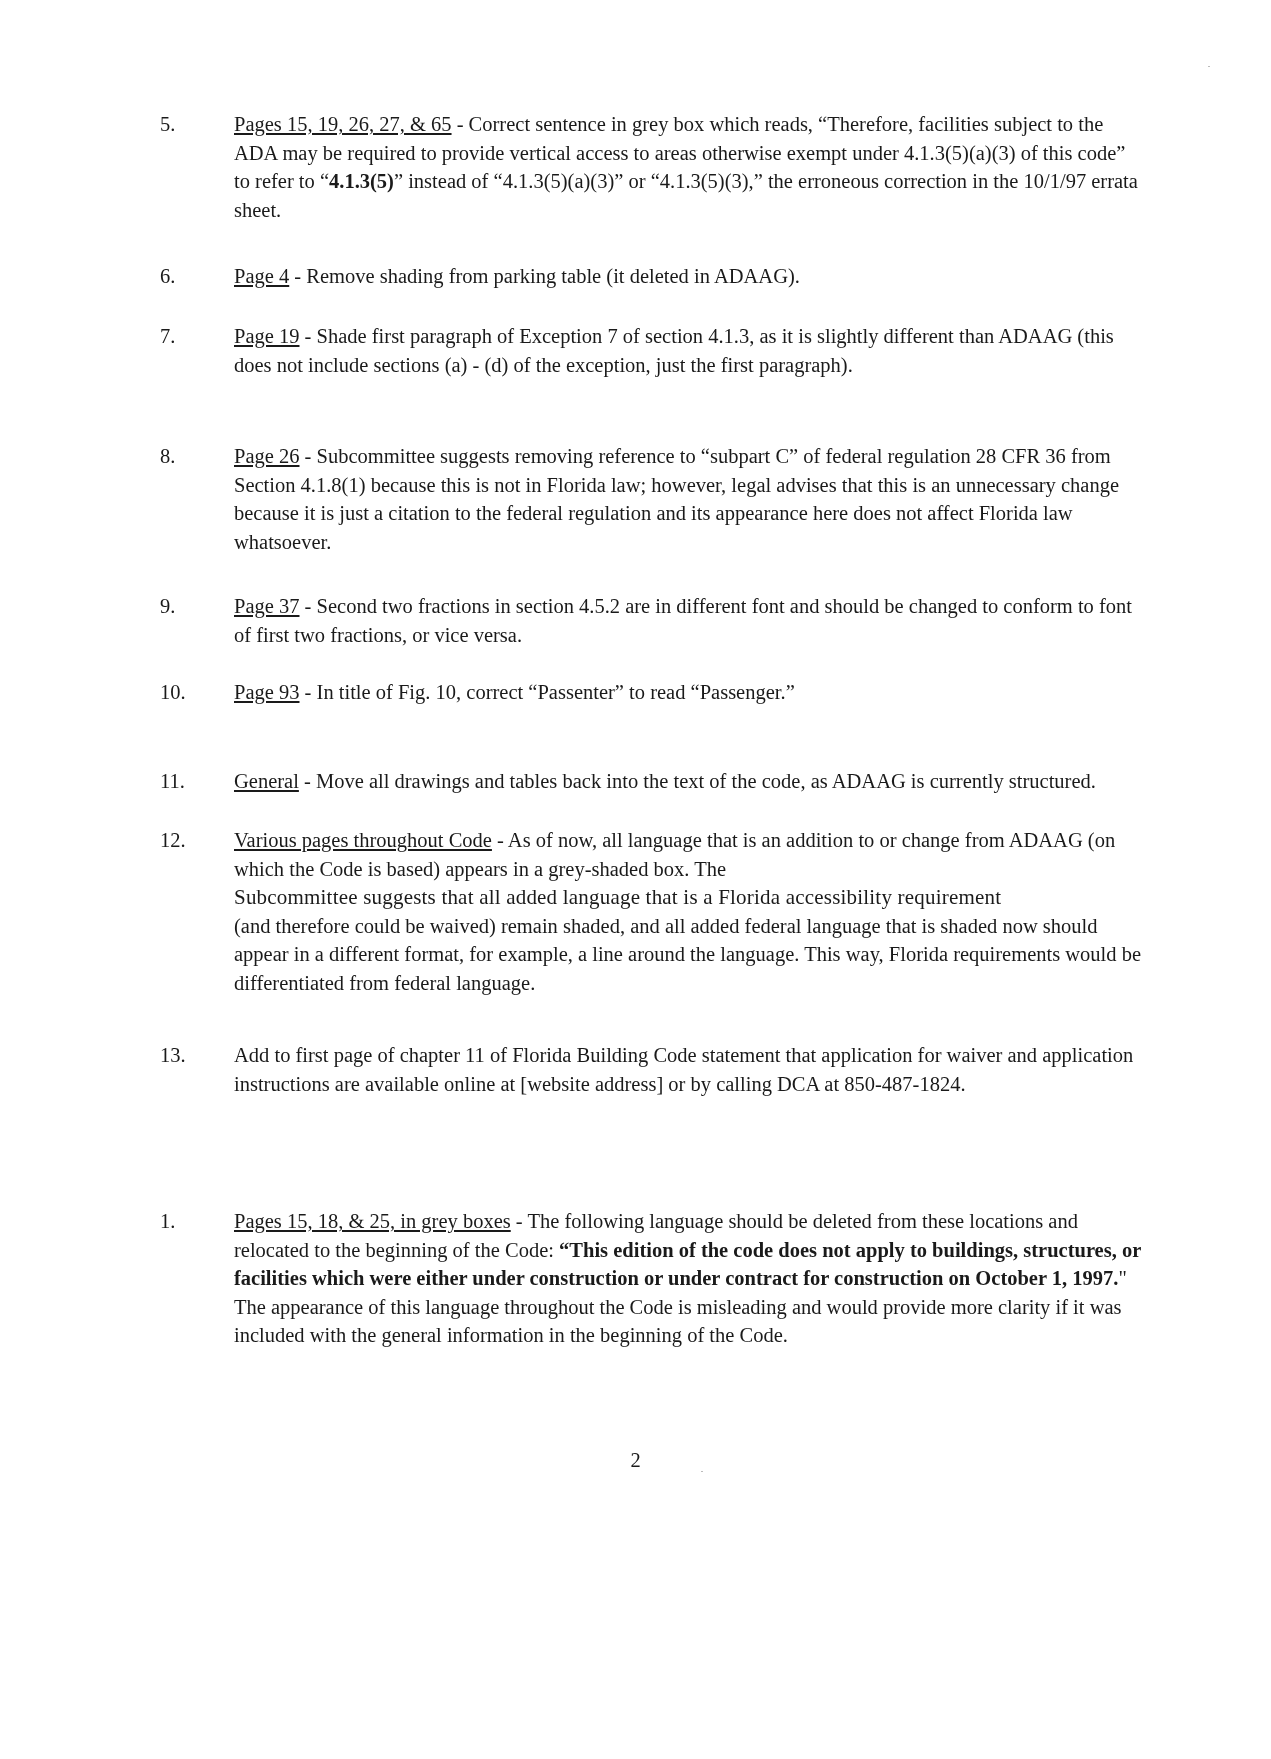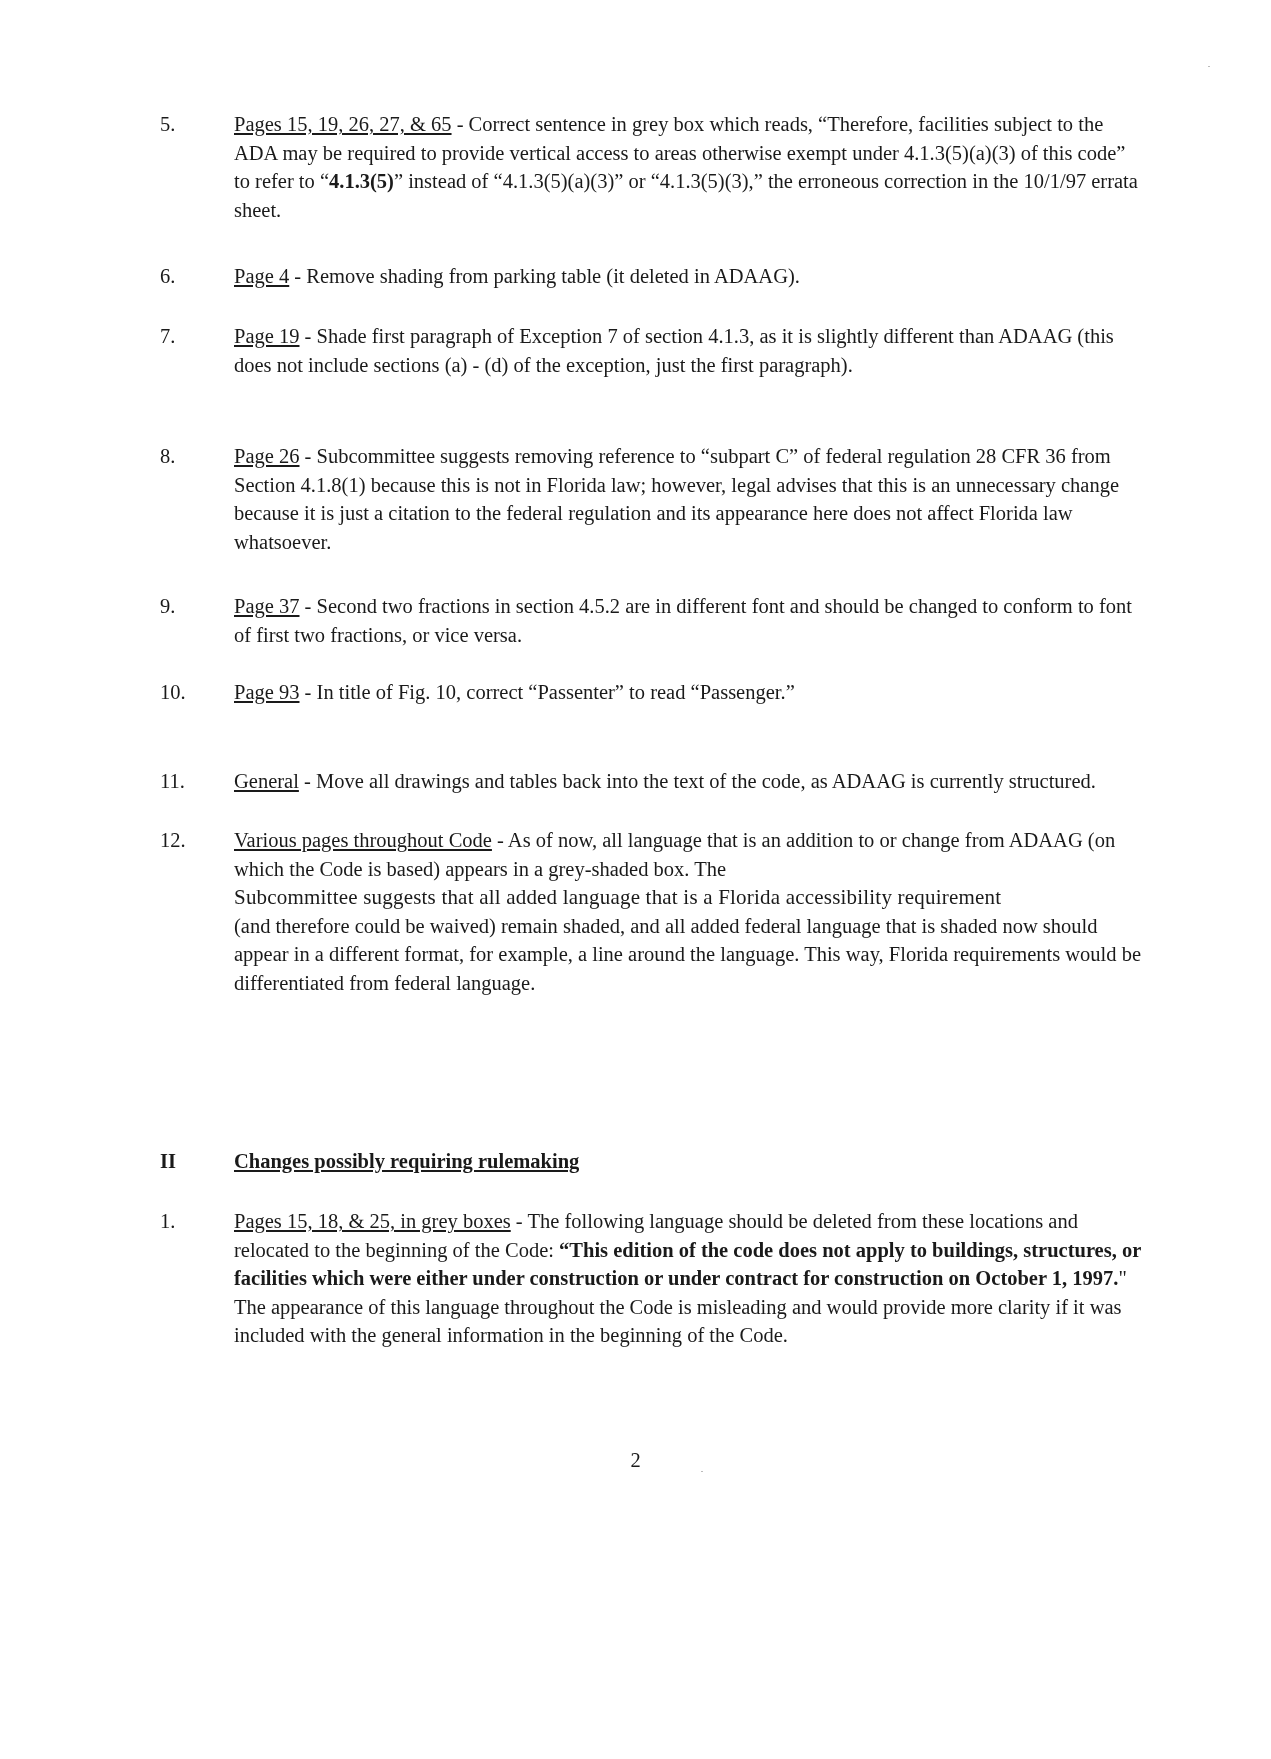--- a/index.html
+++ b/index.html
@@ -83,25 +83,25 @@
   <div class="item" style="top:739px;margin-top:28px;">
     <span class="num">11.</span>
     <div class="body"><span class="ul">General</span><span> - Move all drawings and tables back into the text of the code, as ADAAG is currently structured.</span></div>
   </div>
 
   <div class="item" style="top:826px;">
     <span class="num">12.</span>
     <div class="body"><span class="ul">Various pages throughout Code</span><span> - As of now, all language that is an addition to or change from ADAAG (on which the Code is based) appears in a grey-shaded box.  The</span><br><span class="small">Subcommittee suggests that all added language that is a Florida accessibility requirement</span><br><span>(and therefore could be waived) remain shaded, and all added federal language that is shaded now should appear in a different format, for example, a line around the language. This way, Florida requirements would be differentiated from federal language.</span></div>
   </div>
 
+  <div class="item" style="top:1041px;">
+    <span class="num">13.</span>
+    <div class="body"><span>Add to first page of chapter 11 of Florida Building Code statement that application for waiver and application instructions are available online at [website address] or by calling DCA at 850-487-1824.</span></div>
+  </div>
 
-  <div class="item heading" style="top:1147px;">
-    <span class="num">II</span>
-    <div class="body"><span class="ul">Changes possibly requiring rulemaking</span></div>
-  </div>
 
   <div class="item" style="top:1207px;">
     <span class="num">1.</span>
     <div class="body"><span class="ul">Pages 15, 18, &amp; 25, in grey boxes</span><span> - The following language should be deleted from these locations and relocated to the beginning of the Code:  </span><span class="b">“This edition of the code does not apply to buildings, structures, or facilities which were either under construction or under contract for construction on October 1, 1997.</span><span>"  The appearance of this language throughout the Code is misleading and would provide more clarity if it was included with the general information in the beginning of the Code.</span></div>
   </div>
 
   <div class="page-number">2</div>
 
   <div class="speck" style="left:1208px; top:66px;"></div>
   <div class="speck" style="left:701px; top:1471px;"></div>

